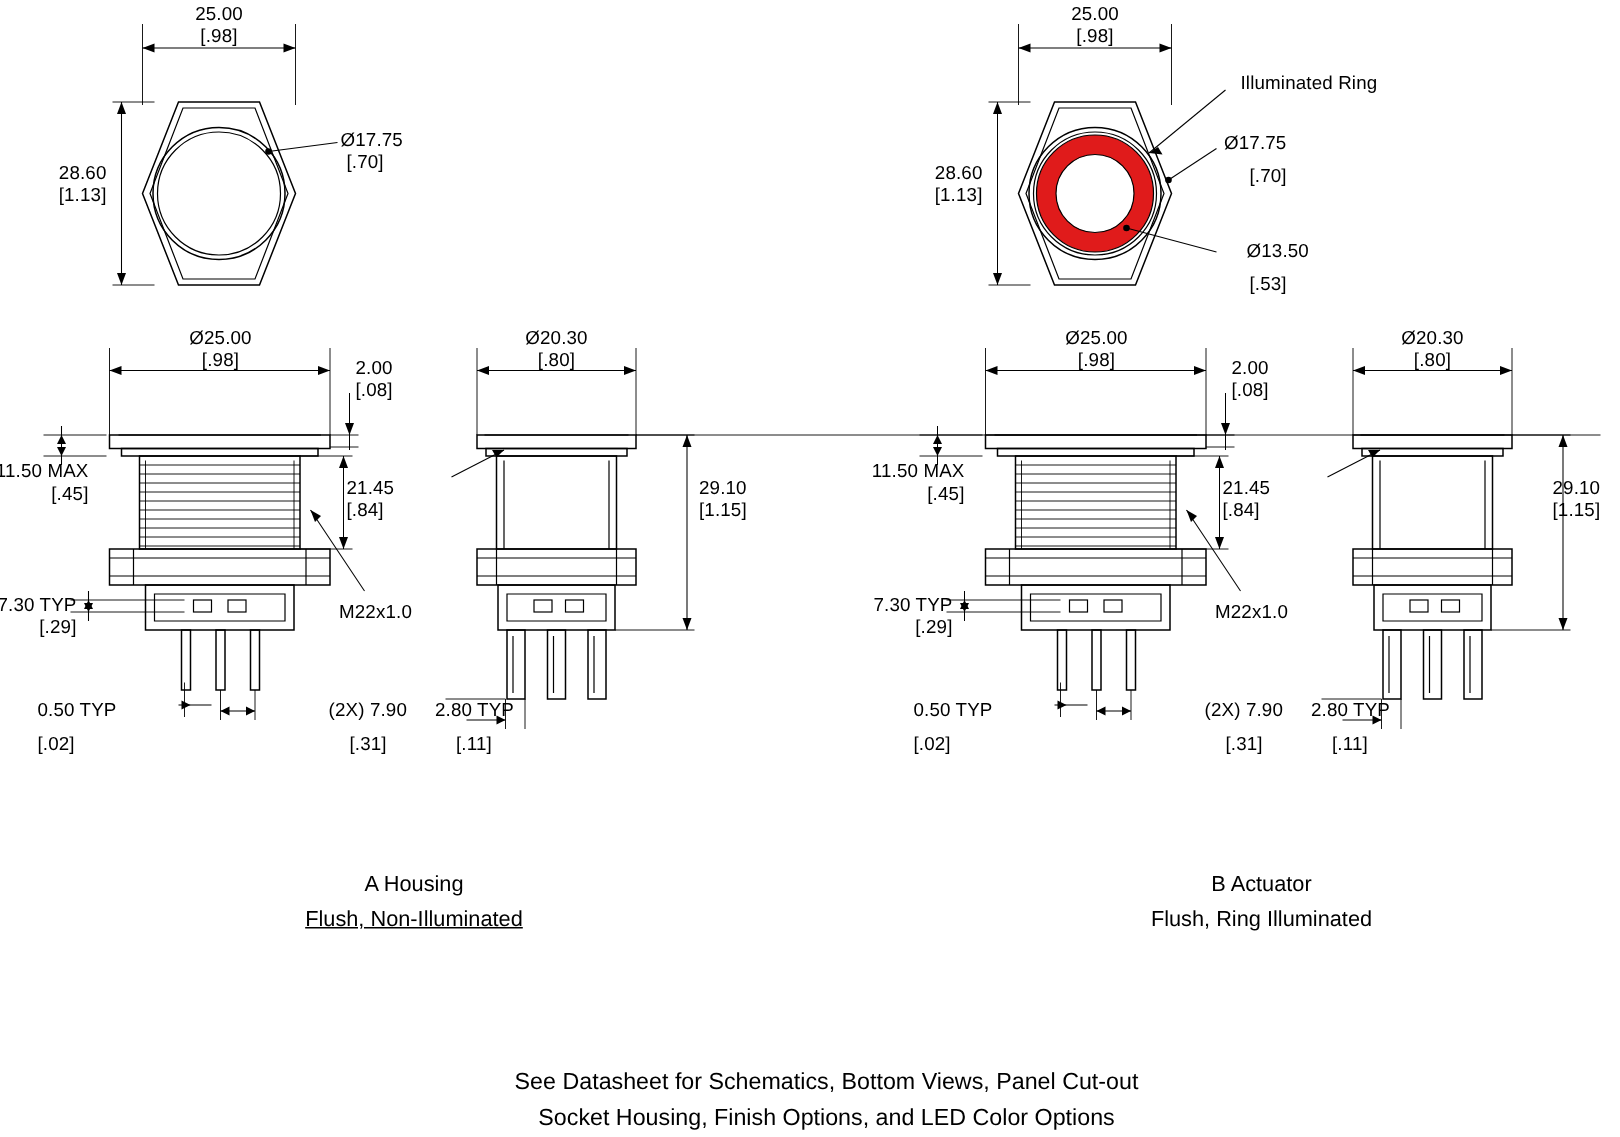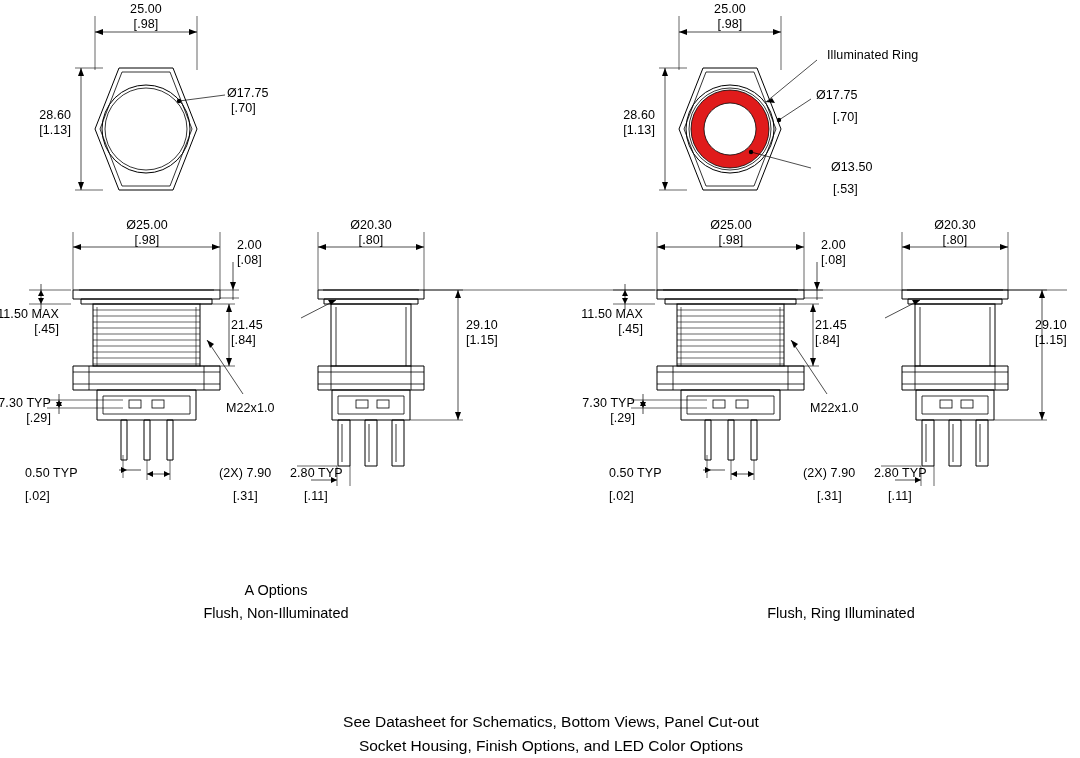--- a/index.html
+++ b/index.html
@@ -414,22 +414,22 @@
 
   <div class="lbl c" style="left:320px; top:218px; width:80px;">Ø20.30</div>
   <div class="lbl c" style="left:320px; top:233px; width:80px;">[.80]</div>
 
   <div class="lbl" style="left:455px; top:318px;">29.10</div>
   <div class="lbl" style="left:455px; top:333px;">[1.15]</div>
 
   <div class="lbl" style="left:279px; top:466px;">2.80 TYP</div>
   <div class="lbl" style="left:293px; top:489px;">[.11]</div>
 
-  <div class="caption" style="left:120px; top:580px; width:290px;">A Options</div>
-  <div class="caption" style="left:120px; top:603px; width:290px;">Flush, Non-Illuminated</div>
+  <div class="caption" style="left:120px; top:580px; width:290px;">A Housing</div>
+  <div class="caption" style="left:120px; top:603px; width:290px;text-decoration:underline;">Flush, Non-Illuminated</div>
 
   <div class="lbl c" style="left:679px; top:2px; width:80px;">25.00</div>
   <div class="lbl c" style="left:679px; top:17px; width:80px;">[.98]</div>
 
   <div class="lbl r" style="left:574px; top:108px; width:70px;">28.60</div>
   <div class="lbl r" style="left:574px; top:123px; width:70px;">[1.13]</div>
 
   <div class="lbl" style="left:816px; top:48px;">Illuminated Ring</div>
 
   <div class="lbl" style="left:805px; top:88px;">Ø17.75</div>
@@ -463,18 +463,19 @@
 
   <div class="lbl c" style="left:904px; top:218px; width:80px;">Ø20.30</div>
   <div class="lbl c" style="left:904px; top:233px; width:80px;">[.80]</div>
 
   <div class="lbl" style="left:1024px; top:318px;">29.10</div>
   <div class="lbl" style="left:1024px; top:333px;">[1.15]</div>
 
   <div class="lbl" style="left:863px; top:466px;">2.80 TYP</div>
   <div class="lbl" style="left:877px; top:489px;">[.11]</div>
 
+  <div class="caption" style="left:685px; top:580px; width:290px;">B Actuator</div>
   <div class="caption" style="left:685px; top:603px; width:290px;">Flush, Ring Illuminated</div>
 
   <div class="footer" style="top:710px;">See Datasheet for Schematics, Bottom Views, Panel Cut-out</div>
   <div class="footer" style="top:734px;">Socket Housing, Finish Options, and LED Color Options</div>
 
 </div>
 
 </body></html>

